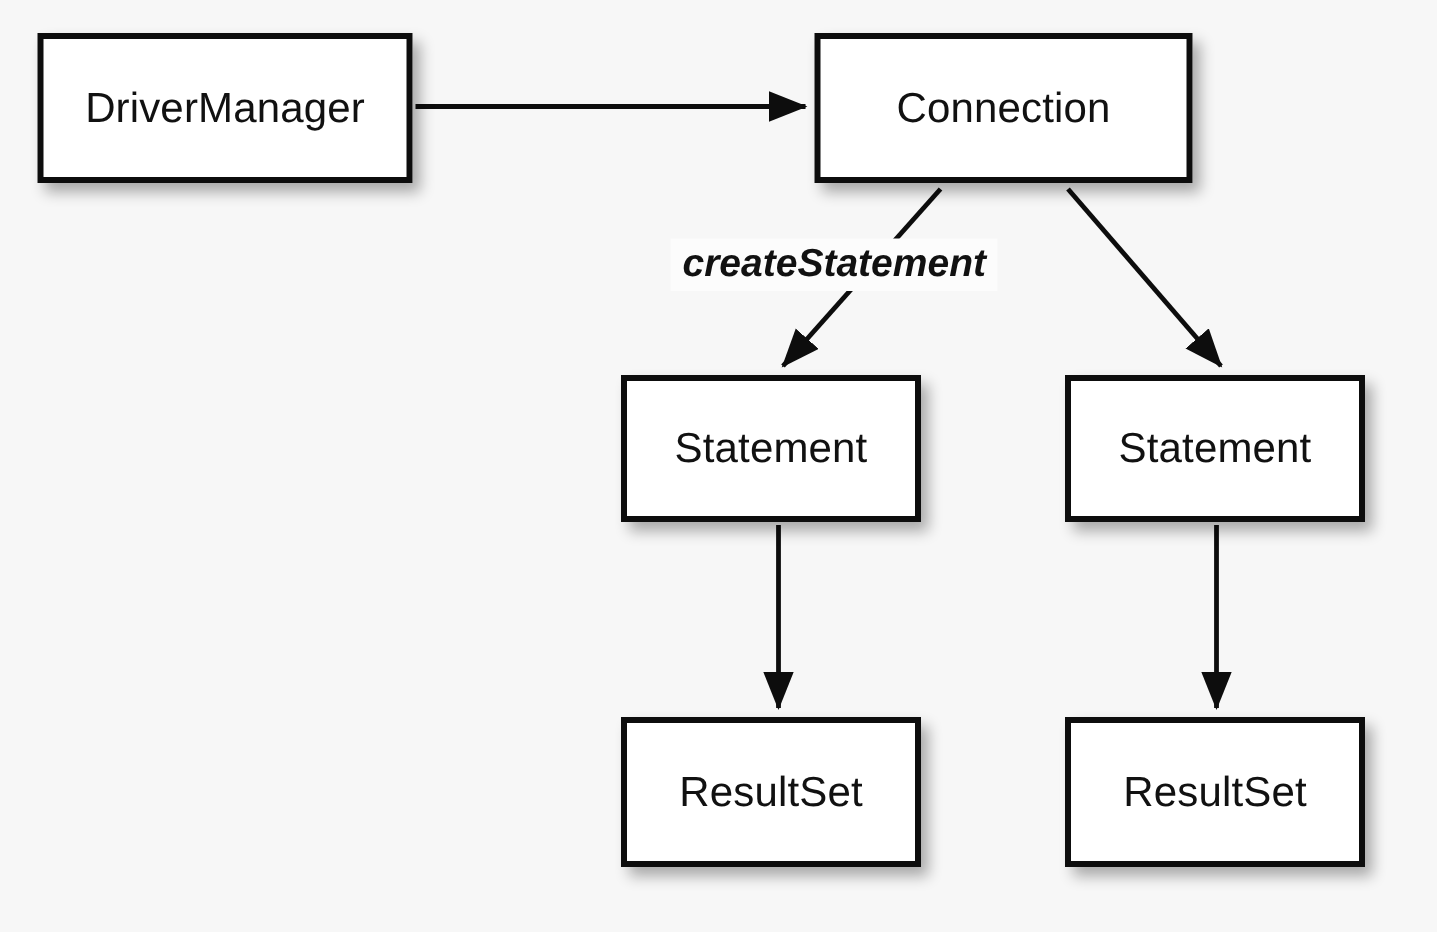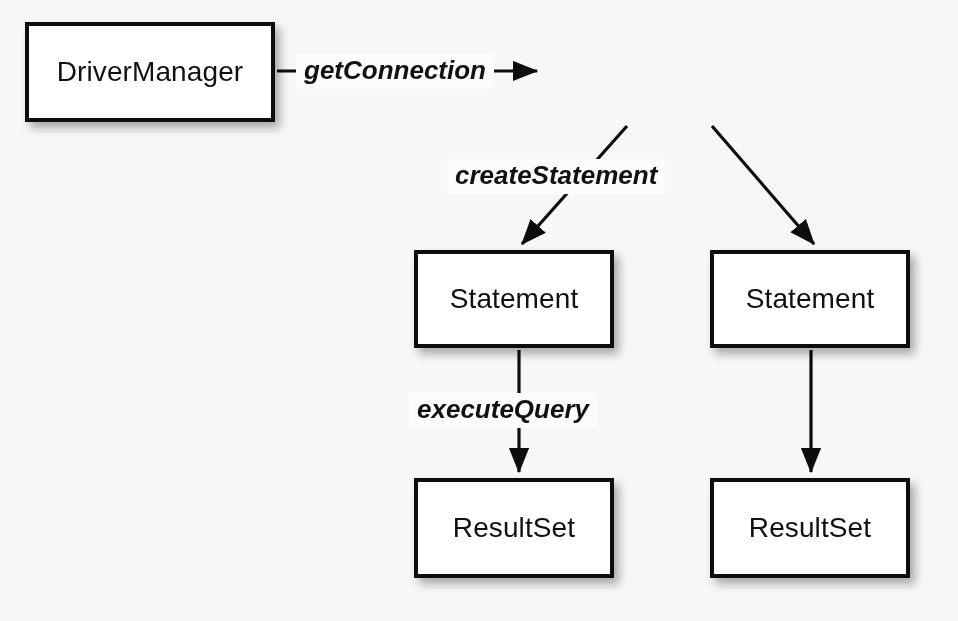--- a/index.html
+++ b/index.html
@@ -76,36 +76,37 @@
 
     <line x1="519" y1="350" x2="519" y2="472" stroke="#0d0d0d" stroke-width="3.2" marker-end="url(#arrowhead)"></line>
 
     <line x1="811" y1="350" x2="811" y2="472" stroke="#0d0d0d" stroke-width="3.2" marker-end="url(#arrowhead)"></line>
   </svg>
 
   <div class="node" style="left:25px; top:22px; width:250px; height:100px;">
     <span class="node-label">DriverManager</span>
   </div>
 
+  <div class="node" style="left:543px; top:22px; width:252px; height:100px;">
+    <span class="node-label">Connection</span>
+  </div>
 
   <div class="node" style="left:414px; top:250px; width:200px; height:98px;">
     <span class="node-label">Statement</span>
   </div>
 
   <div class="node" style="left:710px; top:250px; width:200px; height:98px;">
     <span class="node-label">Statement</span>
   </div>
 
   <div class="node" style="left:414px; top:478px; width:200px; height:100px;">
     <span class="node-label">ResultSet</span>
   </div>
 
   <div class="node" style="left:710px; top:478px; width:200px; height:100px;">
     <span class="node-label">ResultSet</span>
   </div>
 
-  <div class="edge-label" style="left:296px; top:54px;">getConnection</div>
 
   <div class="edge-label" style="left:447px; top:159px;">createStatement</div>
 
-  <div class="edge-label" style="left:409px; top:393px;">executeQuery</div>
 
 </div>
 
 </body></html>

